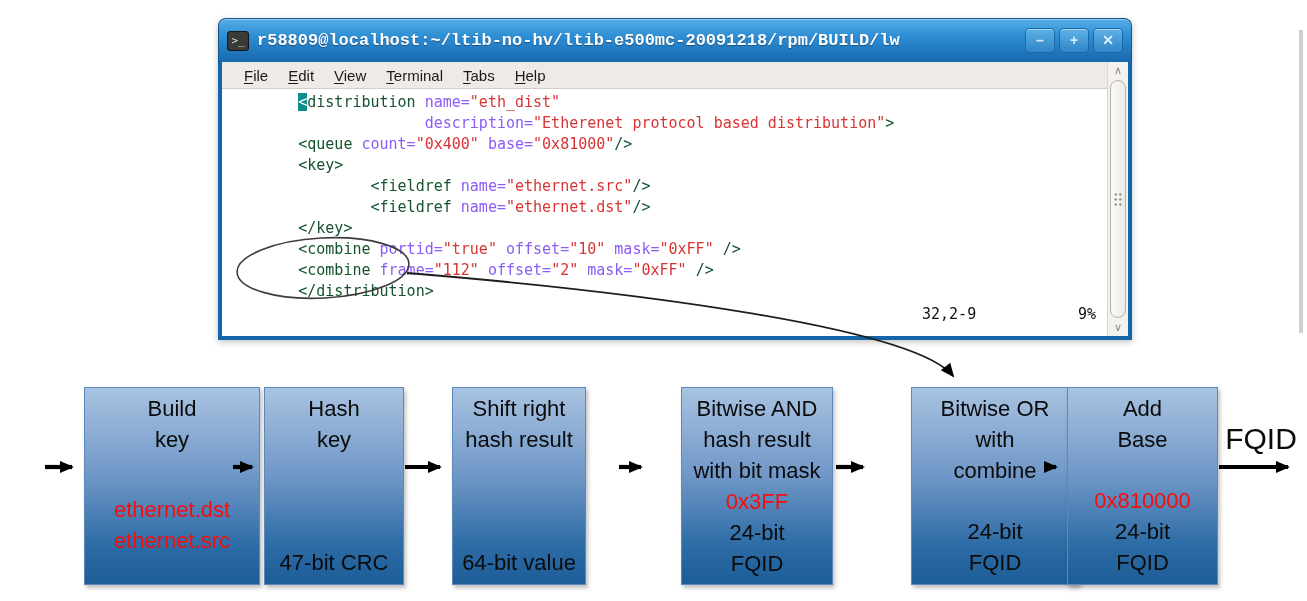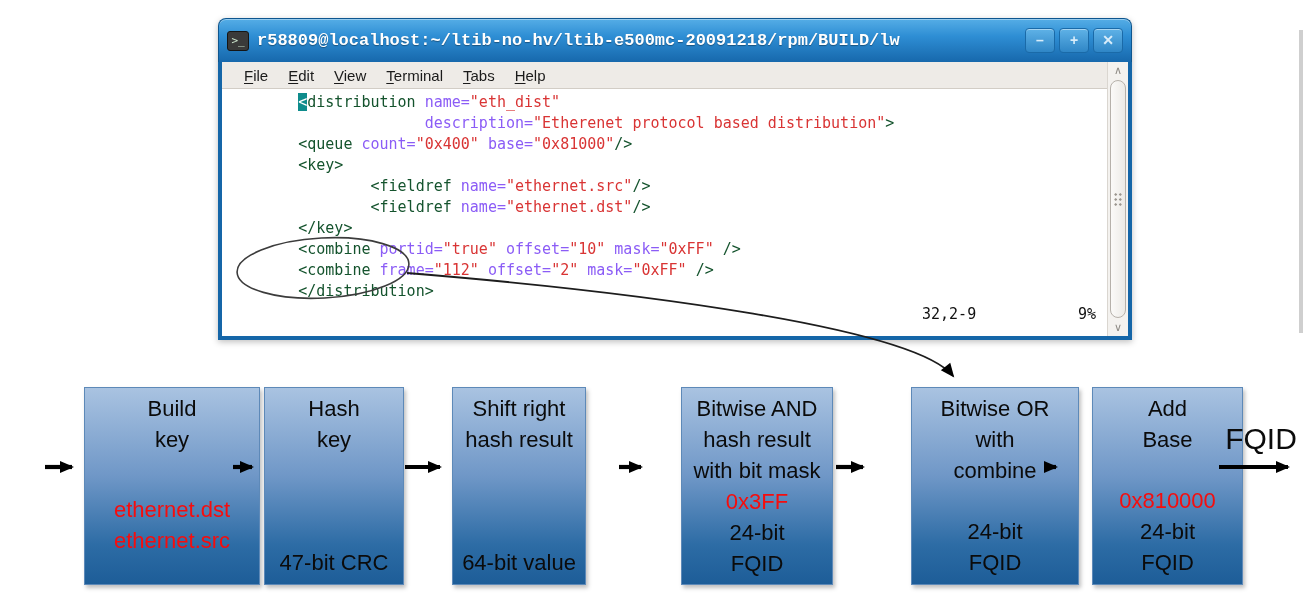--- a/index.html
+++ b/index.html
@@ -153,21 +153,21 @@
       <div class="bline">FQID</div>
     </div>
   <div class="fbox" style="left:911px; width:168px;">
       <div class="bline">Bitwise OR</div>
       <div class="bline">with</div>
       <div class="bline">combine</div>
       <div class="gap"></div>
       <div class="bline">24-bit</div>
       <div class="bline">FQID</div>
     </div>
-  <div class="fbox" style="left:1067px;width:151px;margin-left:25px;">
+  <div class="fbox" style="left:1067px;width:151px;">
       <div class="bline">Add</div>
       <div class="bline">Base</div>
       <div class="gap"></div>
       <div class="bline red">0x810000</div>
       <div class="bline">24-bit</div>
       <div class="bline">FQID</div>
     </div>
 
   <div class="fqid-label">FQID</div>
 

